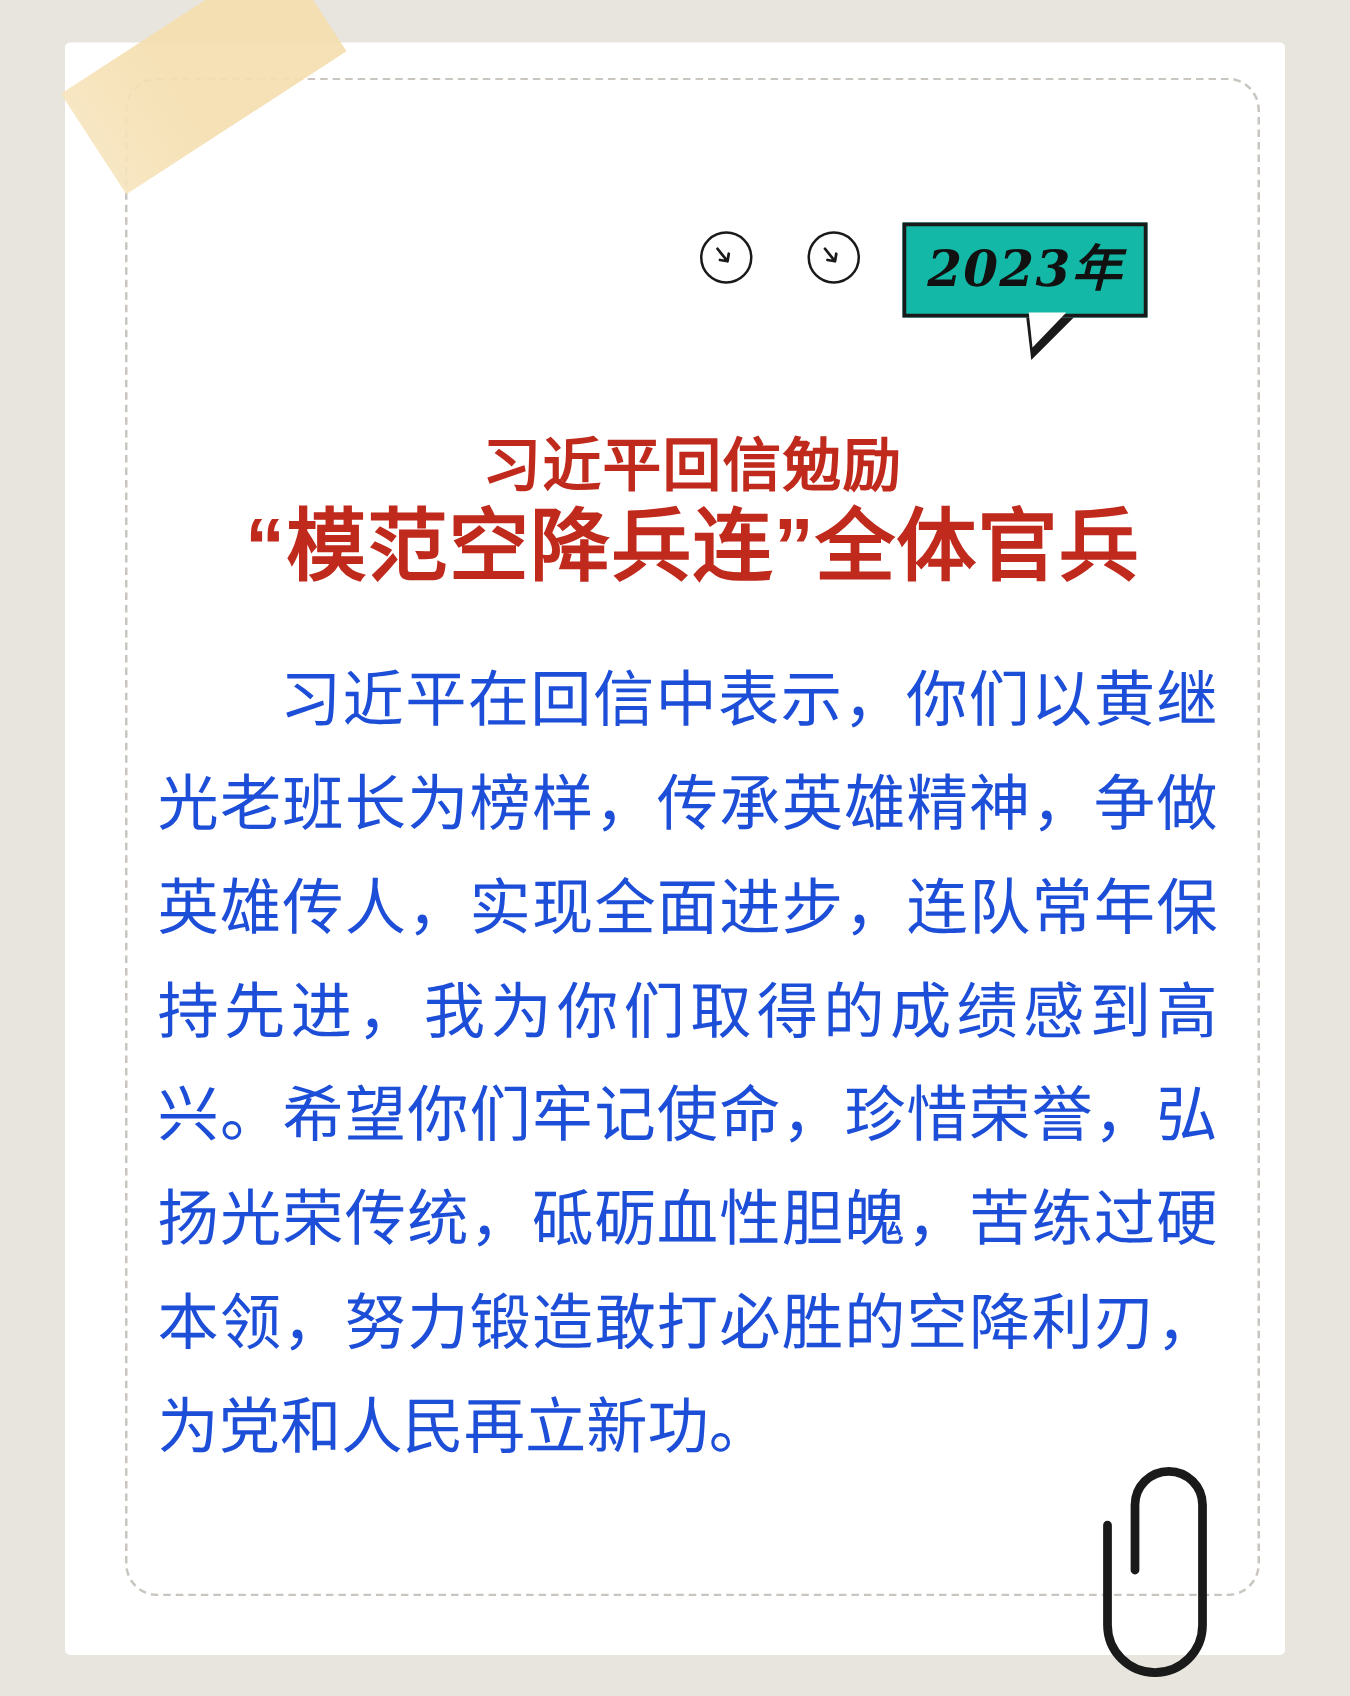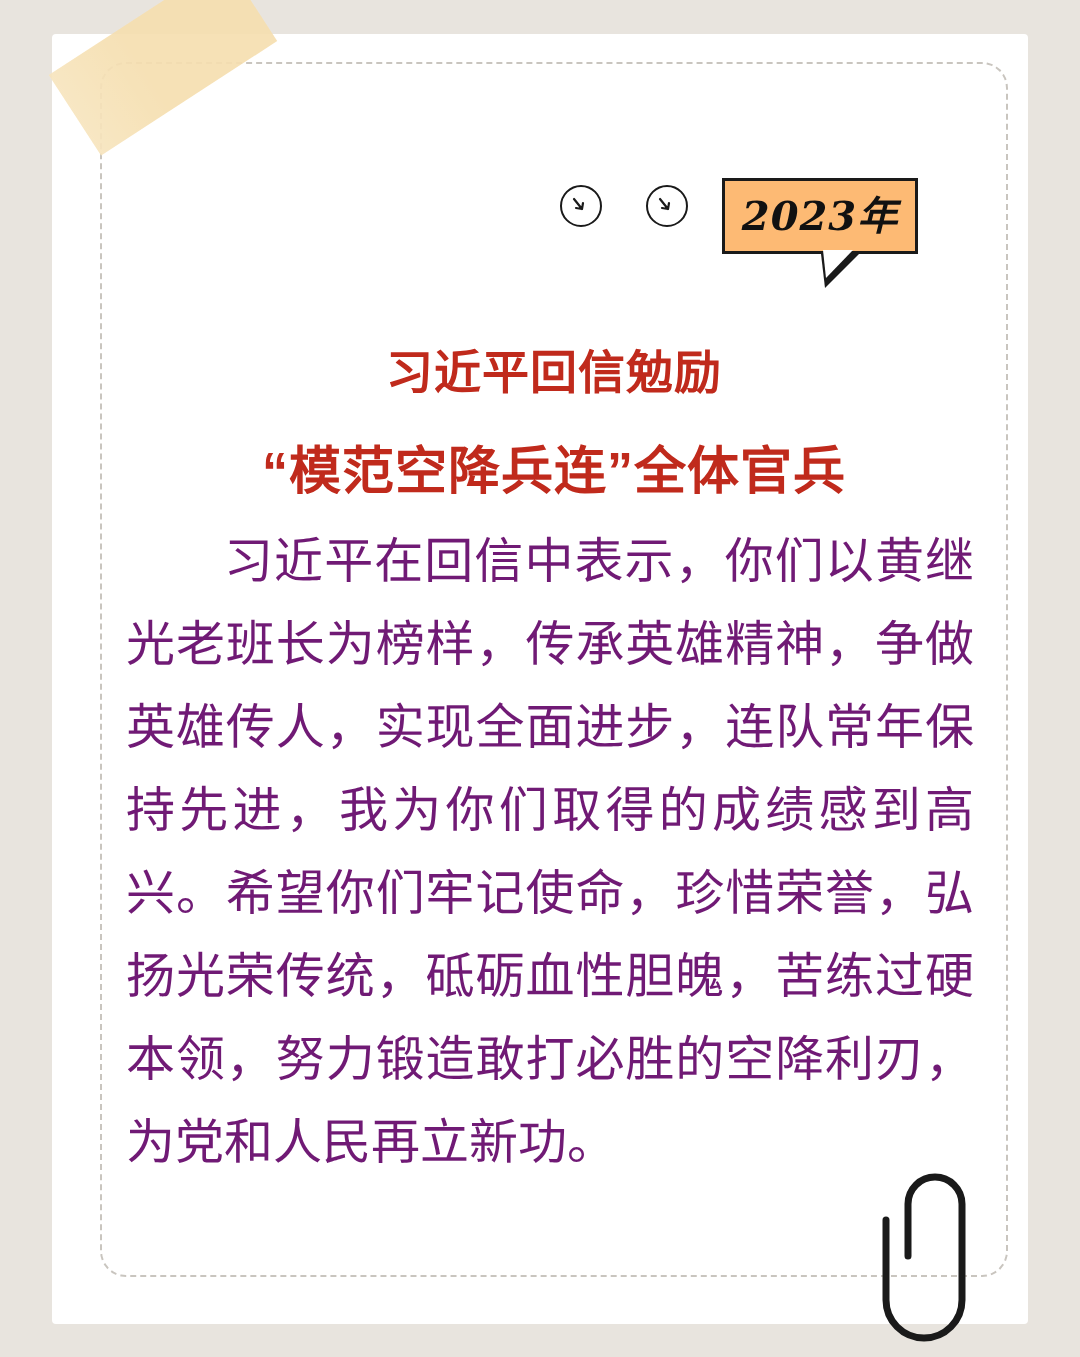--- a/index.html
+++ b/index.html
@@ -90,21 +90,21 @@
   }
 
   
   .bubble {
     position: absolute;
     left: 722px;
     top: 178px;
     width: 196px;
     height: 76px;
     border: 3px solid #1a1a1a;
-    background: #fdba74;
+    background: #14b8a6;
     box-sizing: border-box;
   }
   .bubble-text {
     font-family: "DejaVu Serif", "Liberation Serif", serif;
     font-style: italic;
     font-weight: 700;
     font-size: 40px;
     color: #111111;
     letter-spacing: 1px;
     text-align: center;
@@ -142,33 +142,32 @@
     text-align: center;
     color: #c02a1c;
     font-weight: 700;
     font-size: 47px;
     line-height: 65px;
     letter-spacing: 1px;
     font-family: "Liberation Sans", "DejaVu Sans", sans-serif;
   }
   .title .line2 {
     display: block;
-    font-size: 52px;
-    margin-top: 34px;
+    font-size: 64px;
   }
 
   
   .body-text {
     position: absolute;
     left: 126px;
     top: 520px;
     width: 848px;
     font-size: 49px;
     line-height: 83px;
-    color: #701a75;
+    color: #1d4ed8;
     text-align: justify;
     text-indent: 98px;
     font-family: "Liberation Sans", "DejaVu Sans", sans-serif;
     letter-spacing: 0px;
   }
 
   
   .clip {
     position: absolute;
     left: 872px;

